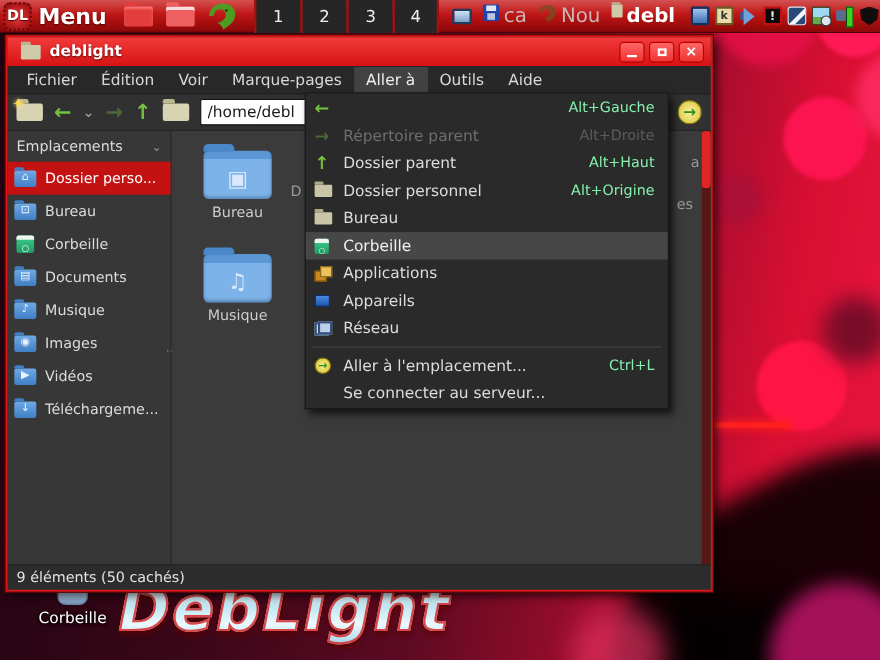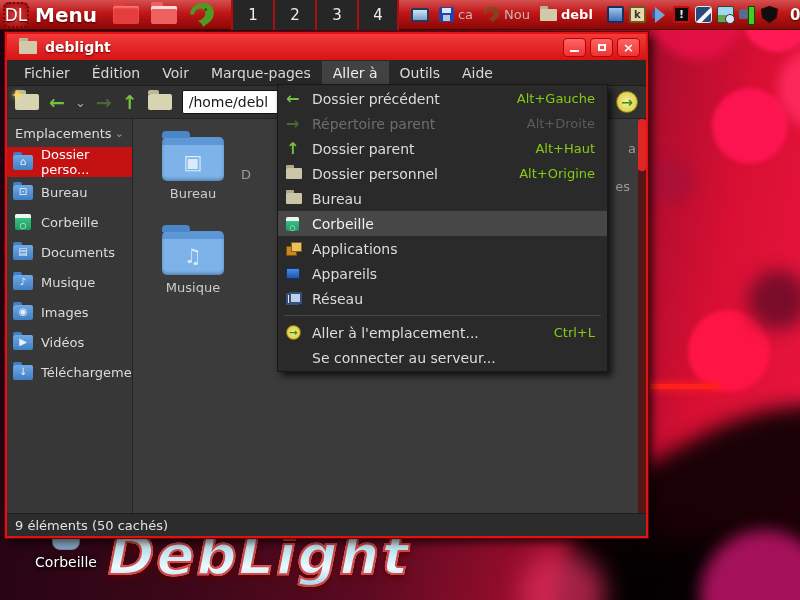--- a/index.html
+++ b/index.html
@@ -25,35 +25,35 @@
     box-shadow:0 0 8px 2px rgba(255,30,30,.8); z-index:1; }
 
   
   #taskbar { position:absolute; left:0; top:0; width:800px; height:30px; z-index:20;
     background:linear-gradient(#d35050 0%, #c01616 45%, #8a0707 100%);
     border-bottom:1px solid #4d0303; display:flex; align-items:center; }
   #tb-logo { position:relative; width:26px; height:26px; margin-left:3px; flex:0 0 auto; }
   #tb-logo .gear { position:absolute; inset:0; border-radius:6px; background:radial-gradient(#e23b3b,#9c0d0d);
     border:2px dotted #6e0606; }
   #tb-logo .dl { position:absolute; inset:0; display:flex; align-items:center; justify-content:center;
-    color:#fff; font-size:17px; font-weight:normal; text-shadow:0 1px 1px #500; }
+    color:#fff; font-size:13px; font-weight:bold; text-shadow:0 1px 1px #500; }
   #tb-menu-label { color:#fff; font-weight:bold; font-size:20px; margin:0 10px 0 6px; text-shadow:0 1px 2px #400; }
   .tb-folder { position:relative; width:26px; height:18px; border-radius:2px; margin:0 6px; flex:0 0 auto; }
   .tb-folder::before { content:""; position:absolute; top:-4px; left:0; width:12px; height:4px;
     border-radius:2px 2px 0 0; background:inherit; }
   .tb-folder.f1 { background:#e33d3d; box-shadow:inset 0 2px 2px #f77; }
   .tb-folder.f2 { background:#ef6060; box-shadow:inset 0 3px 0 #fdd; }
   .tb-dragon { width:26px; height:26px; margin:0 6px; flex:0 0 auto; }
   #workspaces { display:flex; height:30px; margin-left:10px; flex:0 0 auto; }
   .ws { width:42px; height:30px; background:#262626; border-left:2px solid #a80f0f;
     display:flex; align-items:center; justify-content:center; color:#ededed; font-size:15px; }
   .ws:last-child { border-right:2px solid #a80f0f; }
   #tb-tasks { display:flex; align-items:center; margin-left:8px; gap:2px; flex:0 0 auto; }
-  .task-btn { display:flex; align-items:center; gap:4px; padding:2px 4px; border-radius:3px;
-    color:#c9b7b7; font-size:13px; max-width:66px; overflow:hidden; white-space:nowrap; }
+  .task-btn { display:flex; align-items:flex-start; gap:4px; padding:2px 4px; border-radius:3px;
+    color:#c9b7b7; font-size:18px; max-width:66px; overflow:hidden; white-space:nowrap; }
   .task-btn.active { color:#fff; font-weight:bold; }
   .mini-display { width:18px; height:14px; background:linear-gradient(#cfe3f5,#7d9fc6); border:2px solid #223a5c; border-radius:2px; }
   .mini-floppy { width:15px; height:15px; background:#2244aa; border-radius:2px; position:relative; }
   .mini-floppy::before { content:""; position:absolute; top:1px; left:3px; width:9px; height:5px; background:#dde6f5; }
   .mini-floppy::after { content:""; position:absolute; bottom:1px; left:4px; width:7px; height:6px; background:#b8c6e0; }
   .mini-dragon { width:17px; height:17px; }
   .mini-folder { position:relative; width:17px; height:12px; background:#cfcbaa; border-radius:1px; }
   .mini-folder::before { content:""; position:absolute; top:-3px; left:0; width:8px; height:3px; background:#b9b58f; border-radius:1px 1px 0 0; }
   #tb-tray { display:flex; align-items:center; gap:5px; margin-left:10px; flex:0 0 auto; }
   .tray { width:17px; height:17px; position:relative; }
@@ -106,21 +106,21 @@
   .tool-star { position:absolute; left:-4px; top:-7px; color:#ffd84a; font-size:14px; text-shadow:0 0 5px #ffec9e; }
   .tb-arrow { font-size:19px; font-weight:bold; line-height:1; }
   .green { color:#74c13e; } .green-dim { color:#567a3c; opacity:.75; } .chev { color:#aaa; font-size:13px; }
   #path-input { flex:1; height:24px; background:#fff; border:1px solid #111; border-radius:2px;
     font-size:14px; color:#1a1a1a; padding:0 6px; font-family:"DejaVu Sans",sans-serif; }
   #go-btn { width:22px; height:22px; border-radius:50%; background:radial-gradient(#f8f0a0,#d9c330);
     border:1px solid #8a7a10; display:flex; align-items:center; justify-content:center;
     color:#2f8f17; font-weight:bold; font-size:14px; flex:0 0 auto; }
 
   #body { flex:1; display:flex; min-height:0; position:relative; }
-  #sidebar { width:126px; background:#373737; border-right:1px solid #242424; flex:0 0 auto; }
+  #sidebar { width:149px; background:#373737; border-right:1px solid #242424; flex:0 0 auto; }
   #side-header { height:28px; display:flex; align-items:center; padding:0 8px; color:#dcdcdc; font-size:13px; }
   #side-header .chevron { margin-left:auto; color:#9a9a9a; font-size:11px; }
   .side-item { height:30px; display:flex; align-items:center; gap:8px; padding:0 6px; color:#dcdcdc; font-size:13px; }
   .side-item.selected { background:#c41212; color:#fff; }
   .sfolder { position:relative; width:20px; height:15px; border-radius:2px;
     background:linear-gradient(#6fa9e6,#3f7fc4); flex:0 0 auto; }
   .sfolder::before { content:""; position:absolute; top:-3px; left:0; width:9px; height:3px; background:#3f7fc4; border-radius:2px 2px 0 0; }
   .sfolder .g { position:absolute; inset:0; display:flex; align-items:center; justify-content:center;
     color:#eaf3fc; font-size:10px; line-height:1; }
   .strash { position:relative; width:16px; height:16px; border-radius:2px; background:linear-gradient(#3fd08e,#1f9a62);
@@ -145,21 +145,21 @@
 
   #statusbar { height:23px; background:#2c2c2c; border-top:1px solid #1e1e1e; display:flex;
     align-items:center; padding:0 8px; color:#e2e2e2; font-size:13px; flex:0 0 auto; }
   #status-right { margin-left:auto; }
 
   
   #go-menu { position:absolute; left:277px; top:84px; width:331px; z-index:10; background:#2a2a2a;
     border:1px solid #181818; box-shadow:4px 4px 7px rgba(0,0,0,.7); padding:1px 0; }
   .gm-row { height:25px; display:flex; align-items:center; padding:0 12px 0 8px; font-size:14px; color:#dcdcdc; }
   .gm-row .ic { width:26px; flex:0 0 auto; display:flex; align-items:center; justify-content:flex-start; }
-  .gm-row .sc { margin-left:auto; color:#84cc16; font-size:13px; }
+  .gm-row .sc { margin-left:auto; color:#86efac; font-size:13px; }
   .gm-row.disabled { color:#6e6e6e; } .gm-row.disabled .sc { color:#5c5c5c; }
   .gm-row.highlight { background:#474747; color:#f0f0f0; }
   .gm-sep { height:1px; background:#454545; margin:4px 6px; }
   .gm-arrow { font-size:16px; font-weight:bold; line-height:1; }
   .gm-folder { position:relative; width:16px; height:11px; background:#c9c5a6; border-radius:1px; }
   .gm-folder::before { content:""; position:absolute; top:-3px; left:0; width:8px; height:3px; background:#aeaa88; border-radius:1px 1px 0 0; }
   .gm-trash { position:relative; width:13px; height:14px; border-radius:2px; background:linear-gradient(#3fd08e,#1f9a62); }
   .gm-trash::before { content:""; position:absolute; top:0; left:0; right:0; height:4px; background:#eef6f0; border-radius:2px 2px 0 0; }
   .gm-trash::after { content:"○"; position:absolute; left:0; right:0; bottom:-1px; text-align:center; color:#fff; font-size:7px; }
   .gm-apps { position:relative; width:16px; height:14px; }
@@ -372,21 +372,20 @@
     <div id="statusbar">
       <span id="status-left">9 éléments (50 cachés)</span>
     </div>
   </div>
 
   <div id="go-menu">
     <div class="gm-row">
       <span class="ic">
           <span class="gm-arrow green">←</span>
         </span>
-      <span>Dossier précédent</span>
       <span class="sc">Alt+Gauche</span>
     </div>
     <div class="gm-row disabled">
       <span class="ic">
           <span class="gm-arrow green-dim">→</span>
         </span>
       <span>Répertoire parent</span>
       <span class="sc">Alt+Droite</span>
     </div>
     <div class="gm-row">

